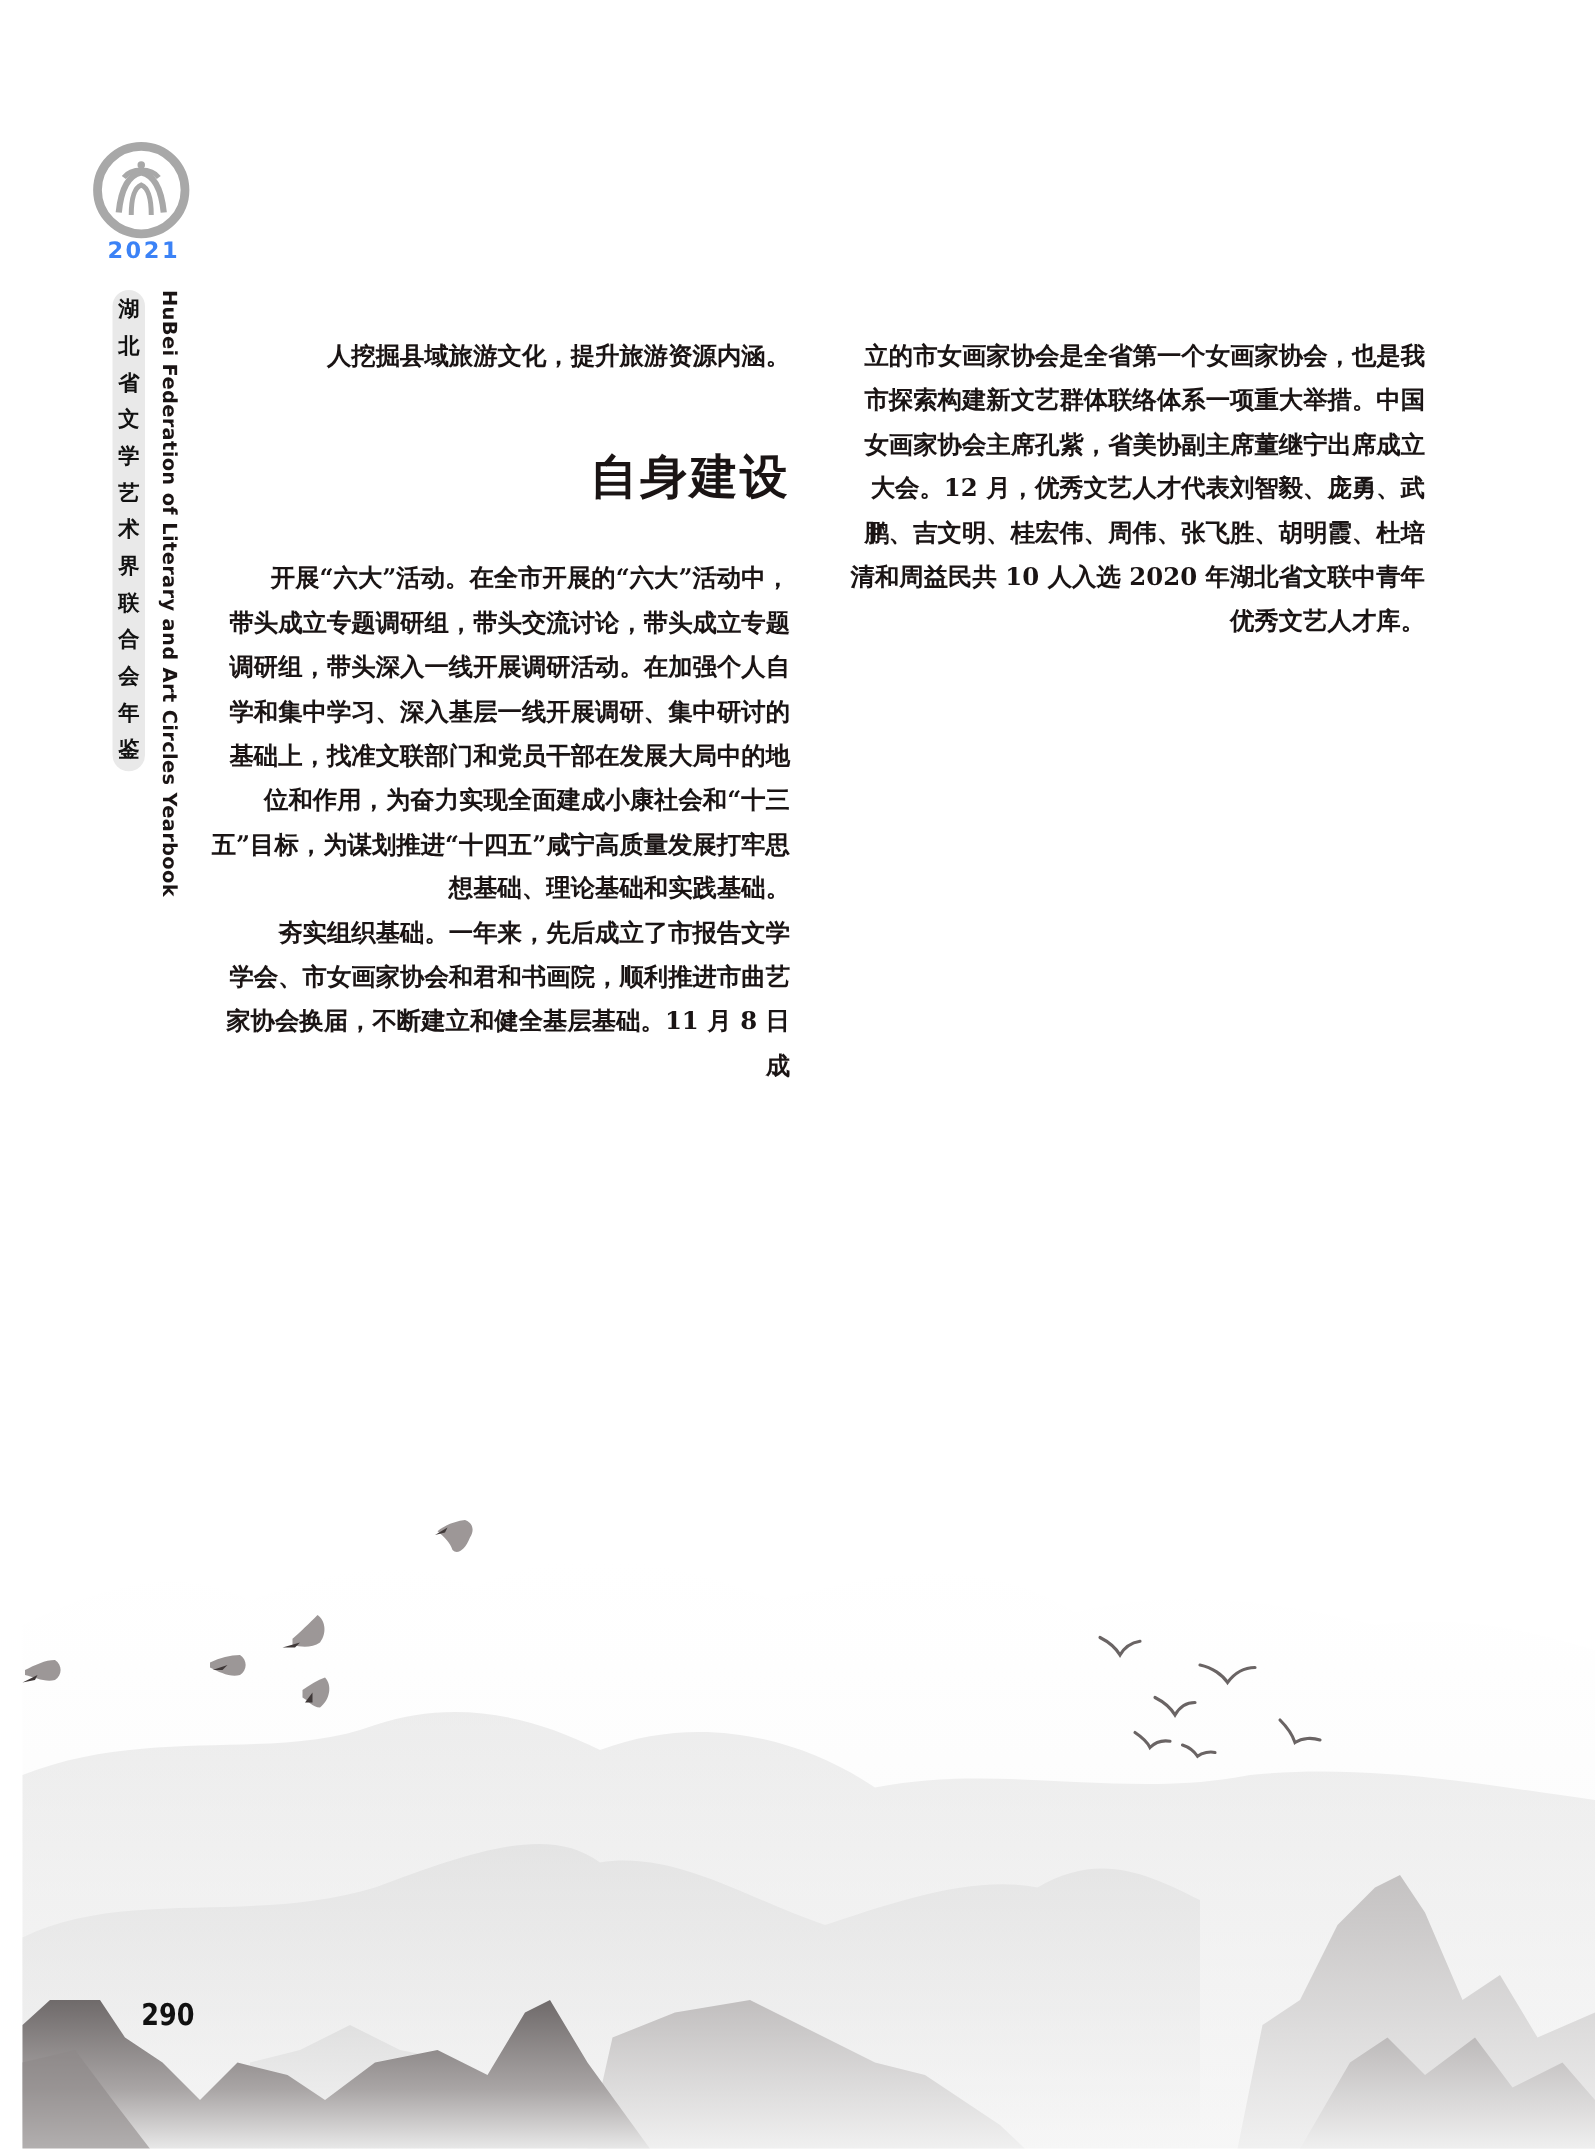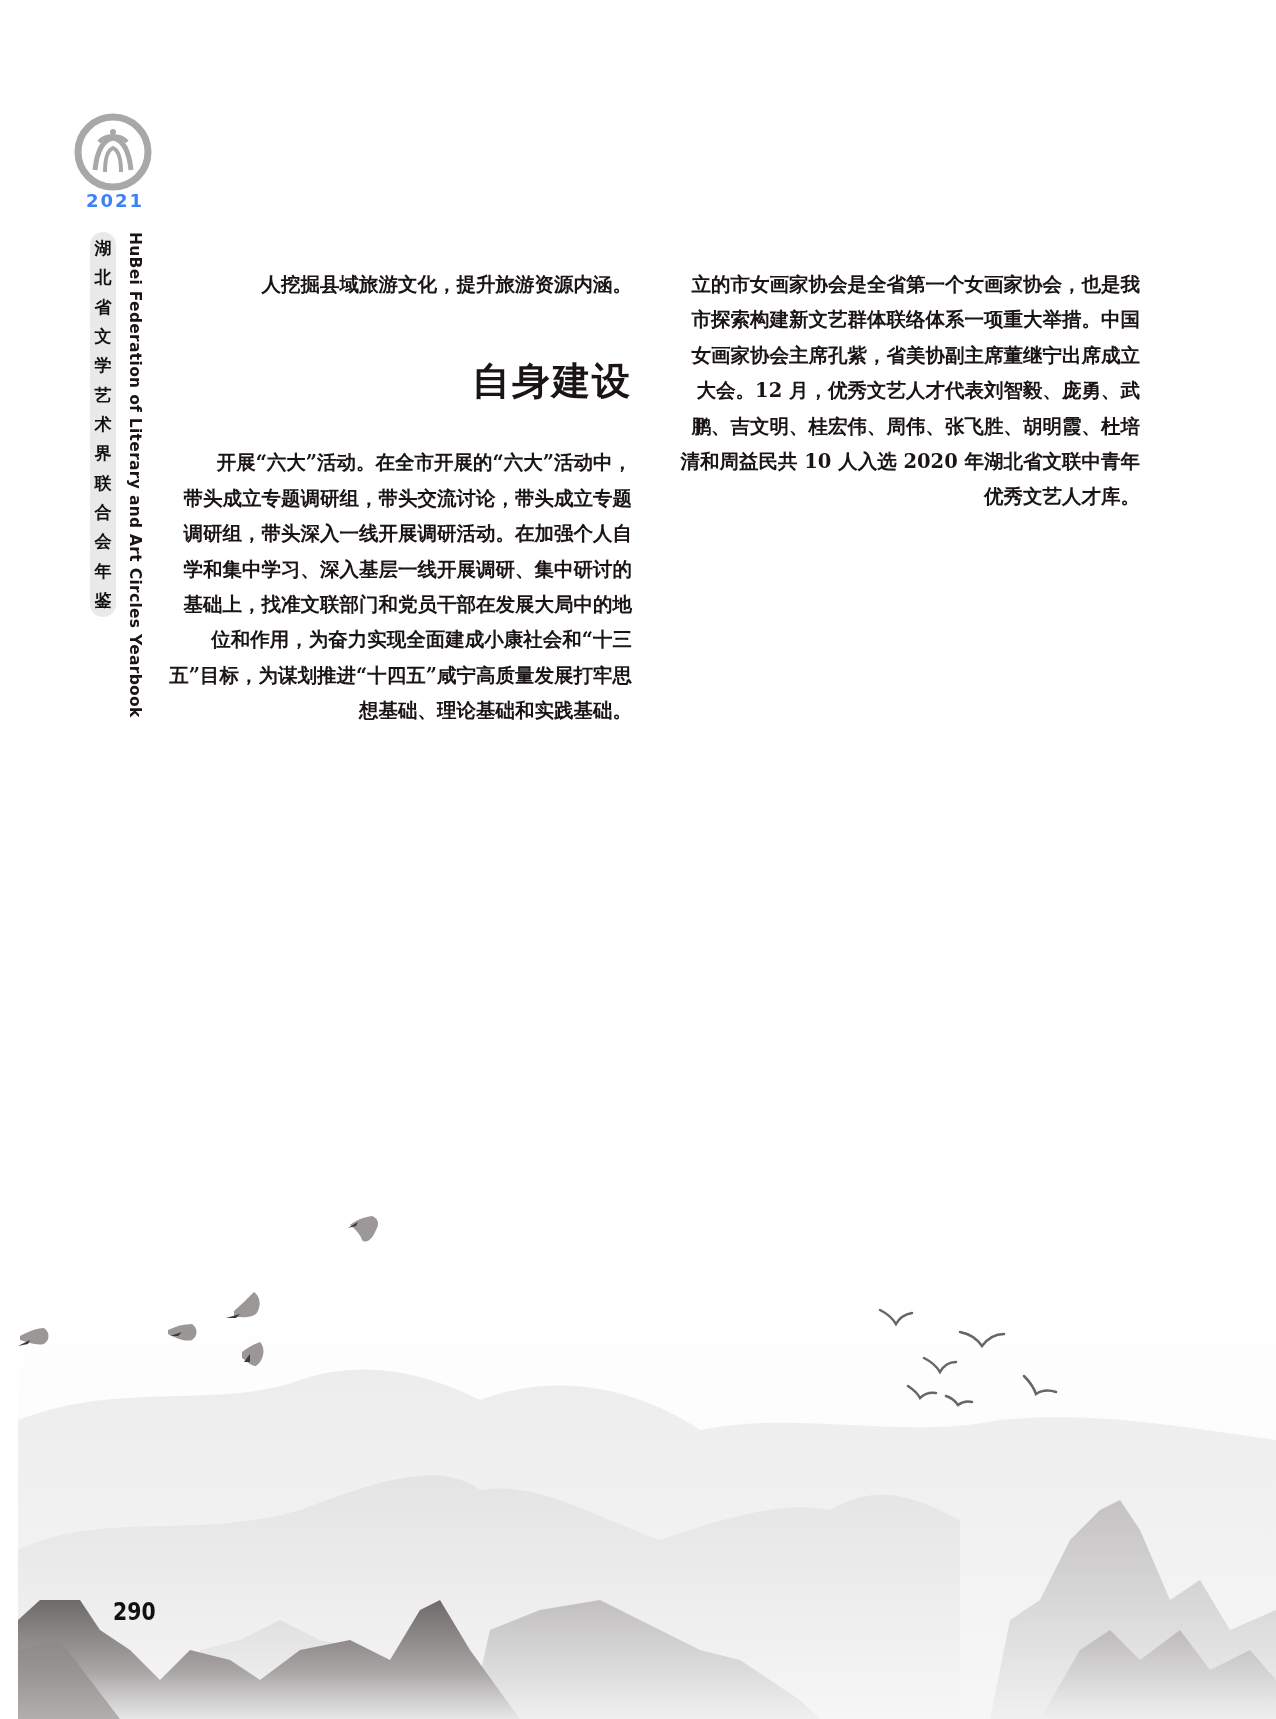--- a/index.html
+++ b/index.html
@@ -58,20 +58,21 @@
   <span>鉴</span>
 </div>
 <div class="side-en">
   <span>HuBei Federation of Literary and Art Circles Yearbook</span>
 </div>
 
 <div class="col col-left">
   <p>人挖掘县域旅游文化，提升旅游资源内涵。</p>
   <p class="section-title">自身建设</p>
   <p class="indent">开展“六大”活动。在全市开展的“六大”活动中，带头成立专题调研组，带头交流讨论，带头成立专题调研组，带头深入一线开展调研活动。在加强个人自学和集中学习、深入基层一线开展调研、集中研讨的基础上，找准文联部门和党员干部在发展大局中的地位和作用，为奋力实现全面建成小康社会和“十三五”目标，为谋划推进“十四五”咸宁高质量发展打牢思想基础、理论基础和实践基础。</p>
+  <p class="indent">夯实组织基础。一年来，先后成立了市报告文学学会、市女画家协会和君和书画院，顺利推进市曲艺家协会换届，不断建立和健全基层基础。11 月 8 日成</p>
 </div>
 
 <div class="col col-right">
   <p>立的市女画家协会是全省第一个女画家协会，也是我市探索构建新文艺群体联络体系一项重大举措。中国女画家协会主席孔紫，省美协副主席董继宁出席成立大会。12 月，优秀文艺人才代表刘智毅、庞勇、武鹏、吉文明、桂宏伟、周伟、张飞胜、胡明霞、杜培清和周益民共 10 人入选 2020 年湖北省文联中青年优秀文艺人才库。</p>
 </div>
 
 <svg class="landscape" viewBox="0 0 1276 539" preserveAspectRatio="none">
   <defs>
     <linearGradient id="fadeA" x1="0" y1="0" x2="0" y2="1">
       <stop offset="0" stop-color="#f4f4f4" stop-opacity="0.0"></stop>

